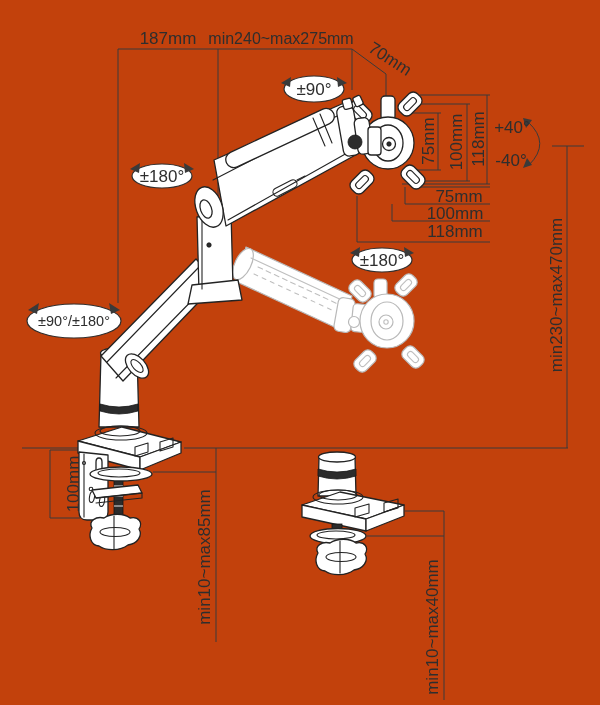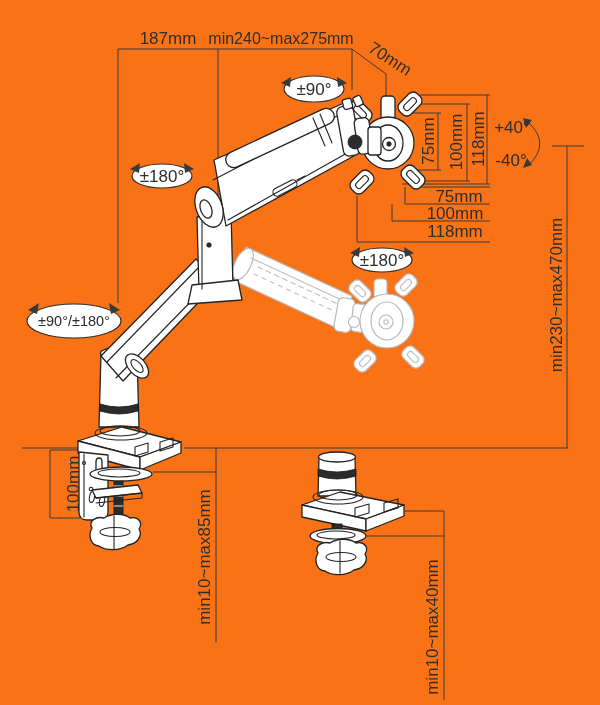--- a/index.html
+++ b/index.html
@@ -1,16 +1,16 @@
 <!DOCTYPE html>
 <html><head>
 <meta charset="utf-8">
 <style>
   html,body{margin:0;padding:0;background:#fff;}
-  .stage{width:600px;height:705px;background:#f97316;position:relative;overflow:hidden;}
+  .stage{width:600px;height:705px;background:#c2410c;position:relative;overflow:hidden;}
   svg{display:block;}
   text.t{font-family:"Liberation Sans","DejaVu Sans",sans-serif;fill:#2e2e2e;}
   .f17{font-size:17px;}
   .f16{font-size:16px;}
   .f14{font-size:14.5px;}
   .dim{stroke:#3a3a3a;stroke-width:1;fill:none;}
   .dimfill{fill:#3a3a3a;stroke:none;}
   .ln{stroke:#232323;stroke-width:1.3;fill:#ffffff;stroke-linejoin:round;stroke-linecap:round;}
   .lnn{stroke:#232323;stroke-width:1.1;fill:none;stroke-linejoin:round;stroke-linecap:round;}
   .dark{fill:#2c2c2c;stroke:#161616;stroke-width:0.8;}

